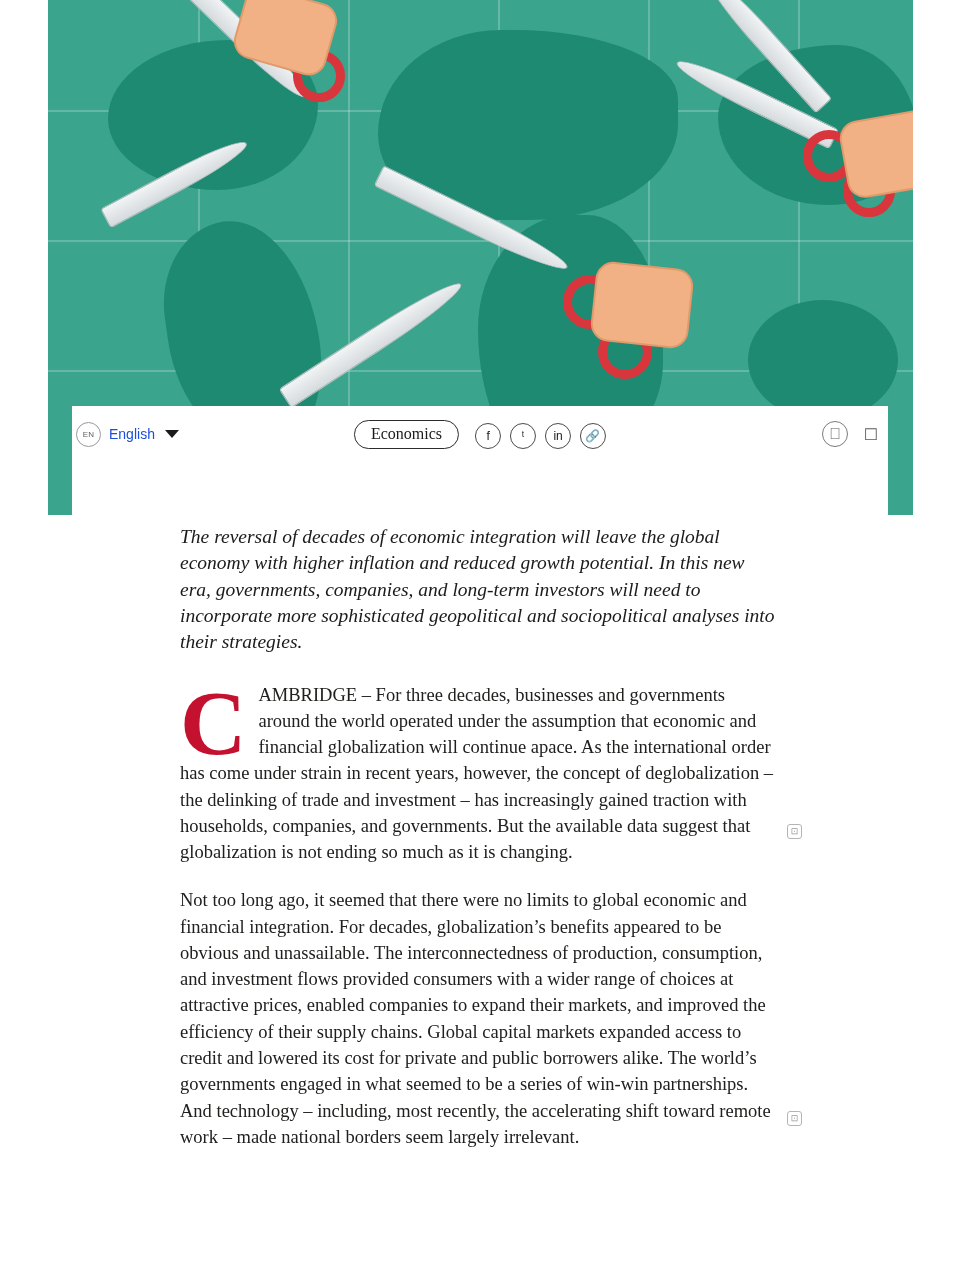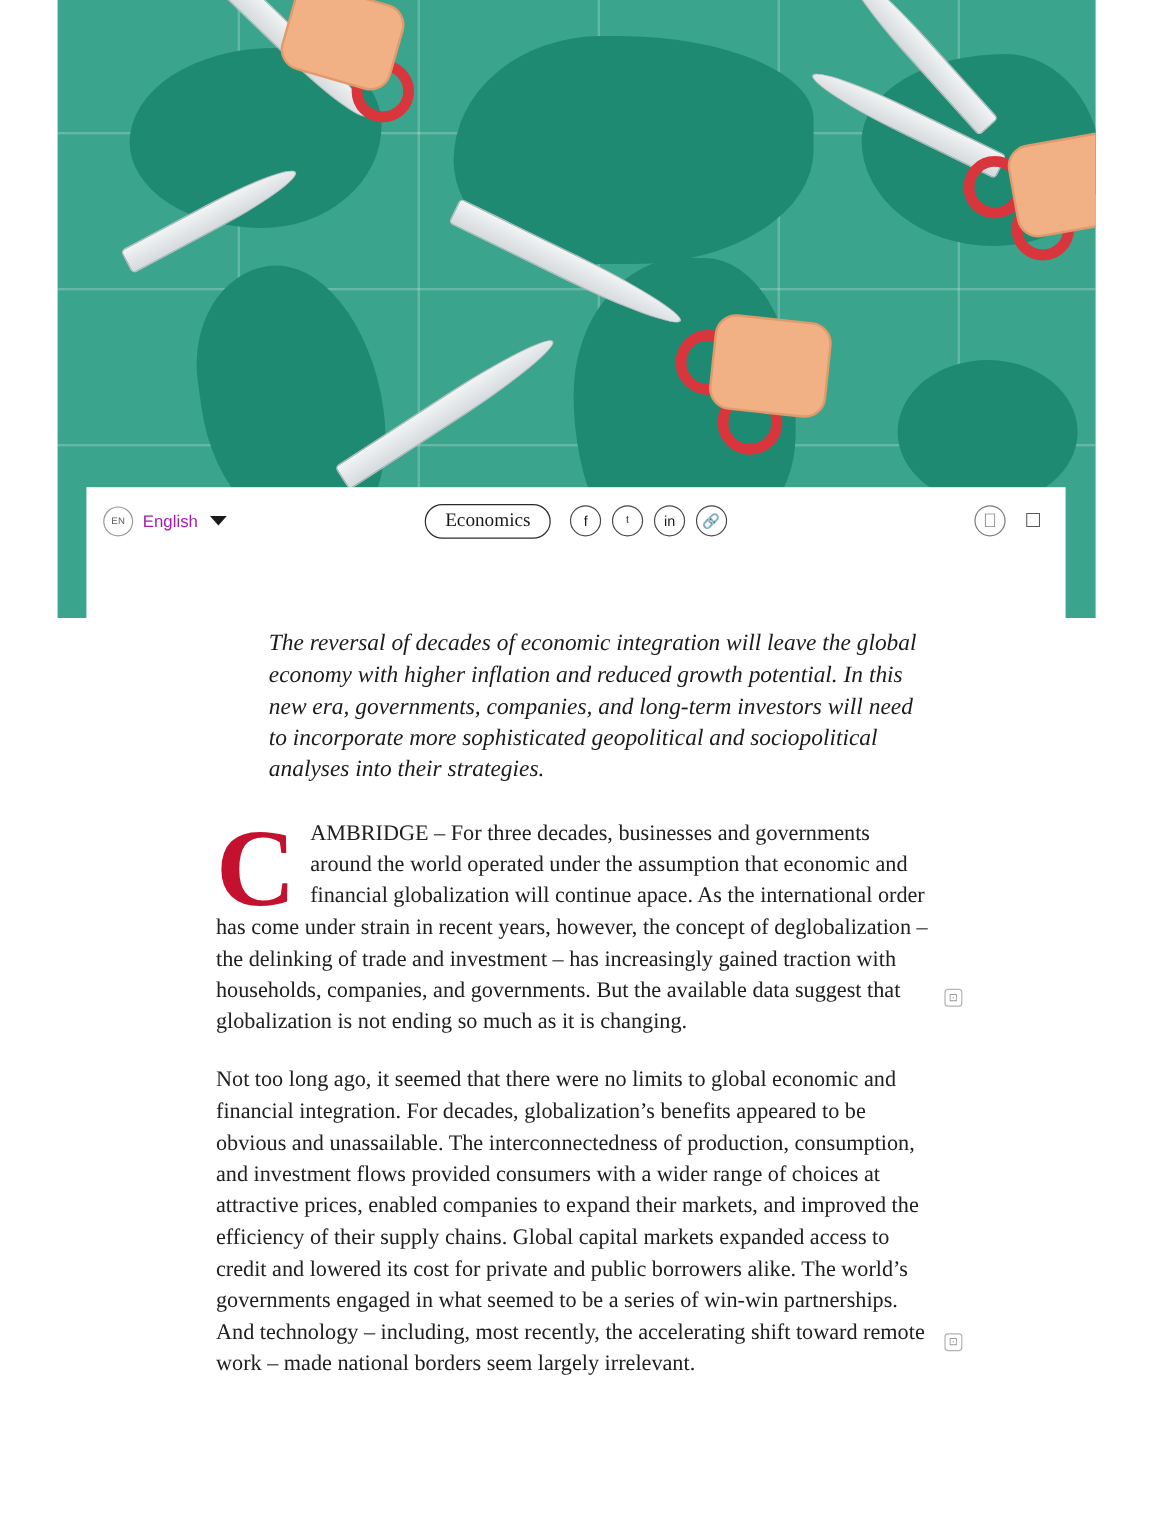--- a/index.html
+++ b/index.html
@@ -86,55 +86,55 @@
     min-height: 874px;
     background: #ffffff;
   }
 
   
   .topbar {
     position: relative;
     height: 56px;
     display: flex;
     align-items: center;
-    padding: 0 14px;
+    padding: 0 4px;
   }
   .lang-group {
     display: flex;
     align-items: center;
     gap: 8px;
   }
   .lang-badge {
     width: 25px; height: 25px;
     border: 1px solid #9a9a9a;
     border-radius: 50%;
     display: flex; align-items: center; justify-content: center;
     font-family: "Liberation Sans", sans-serif;
     font-size: 8px;
     color: #5e5e5e;
     letter-spacing: .3px;
   }
   .lang-label {
     font-family: "Liberation Sans", sans-serif;
     font-size: 14px;
-    color: #a21caf;
+    color: #1d4ed8;
   }
   .caret {
     width: 0; height: 0;
     border-left: 7px solid transparent;
     border-right: 7px solid transparent;
     border-top: 8px solid #1a1a1a;
     margin-left: 2px;
   }
   .center-group {
     position: absolute;
     left: 50%;
     transform: translateX(-50%);
     display: flex;
-    align-items: center;
+    align-items: flex-end;
     gap: 16px;
   }
   .section-pill {
     border: 1px solid #2b2b2b;
     border-radius: 20px;
     padding: 4px 16px 5px;
     font-family: "Liberation Serif", serif;
     font-size: 16px;
     color: #1a1a1a;
     background: #fff;
@@ -204,21 +204,20 @@
     font-weight: bold;
     font-size: 13.5px;
     letter-spacing: .2px;
   }
   .standfirst {
     font-style: italic;
     font-size: 19.5px;
     line-height: 1.35;
     color: #1b1b1b;
     margin-bottom: 26px;
-    margin-left: 44px;
   }
   .para {
     font-size: 18.5px;
     line-height: 1.42;
     color: #20201f;
     margin: 0 0 22px 0;
     position: relative;
   }
   .dropcap {
     float: left;

